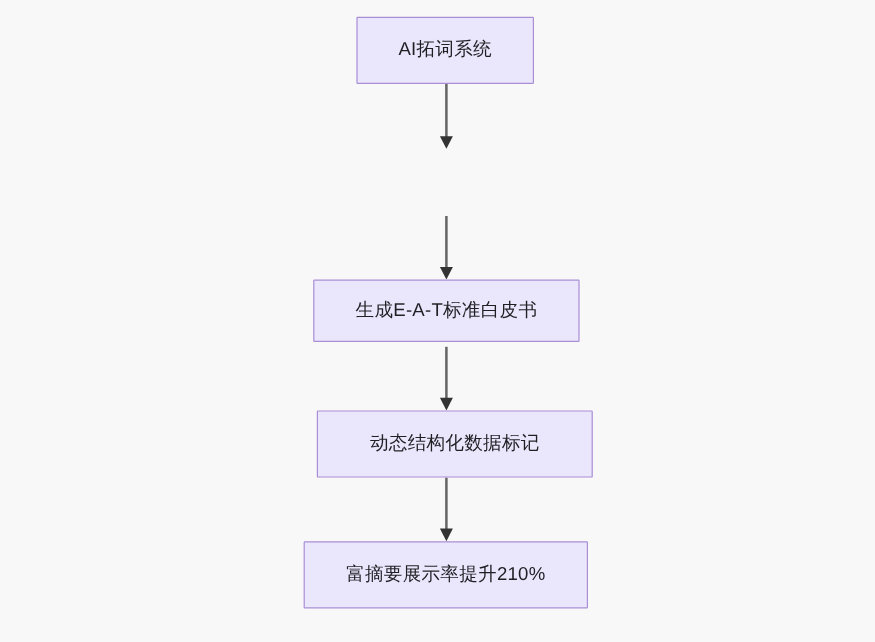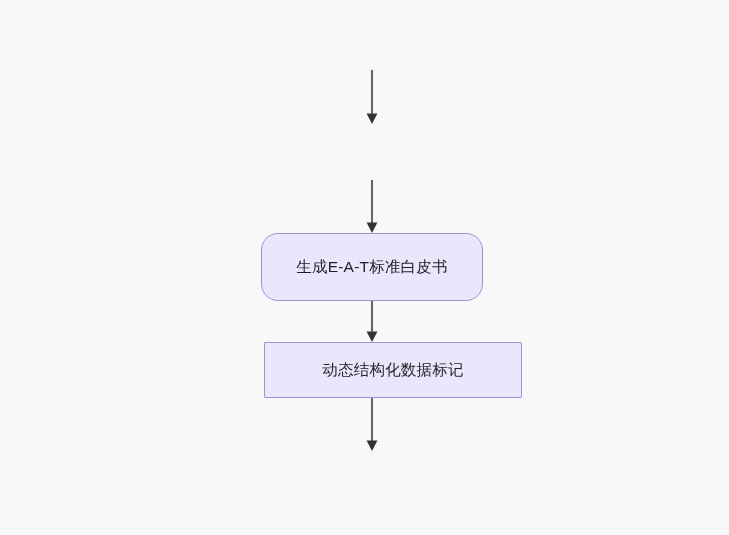--- a/index.html
+++ b/index.html
@@ -80,24 +80,30 @@
     </svg>
   </div>
 
   <div class="edge" style="left:362px; top:398px; width:20px; height:53px;">
     <svg width="20" height="53" viewBox="0 0 20 53">
       <line x1="10" y1="0" x2="10" y2="44" stroke="#666666" stroke-width="2.1"></line>
       <polygon points="10,53 4.6,42.5 15.4,42.5" fill="#333333"></polygon>
     </svg>
   </div>
 
+  <div class="node" style="left:297px; top:14px; width:148px; height:56px;">
+    <span class="node-label">AI拓词系统</span>
+  </div>
 
 
-  <div class="node" style="left:261px; top:233px; width:222px; height:68px;border-radius:17px;">
+  <div class="node" style="left:261px; top:233px; width:222px; height:52px;">
     <span class="node-label">生成E-A-T标准白皮书</span>
   </div>
 
-  <div class="node" style="left:264px; top:342px; width:258px; height:56px;">
+  <div class="node" style="left:264px; top:342px; width:230px; height:56px;">
     <span class="node-label">动态结构化数据标记</span>
   </div>
 
+  <div class="node" style="left:253px; top:451px; width:237px; height:56px;">
+    <span class="node-label">富摘要展示率提升210%</span>
+  </div>
 
 </div>
 
 </body></html>

